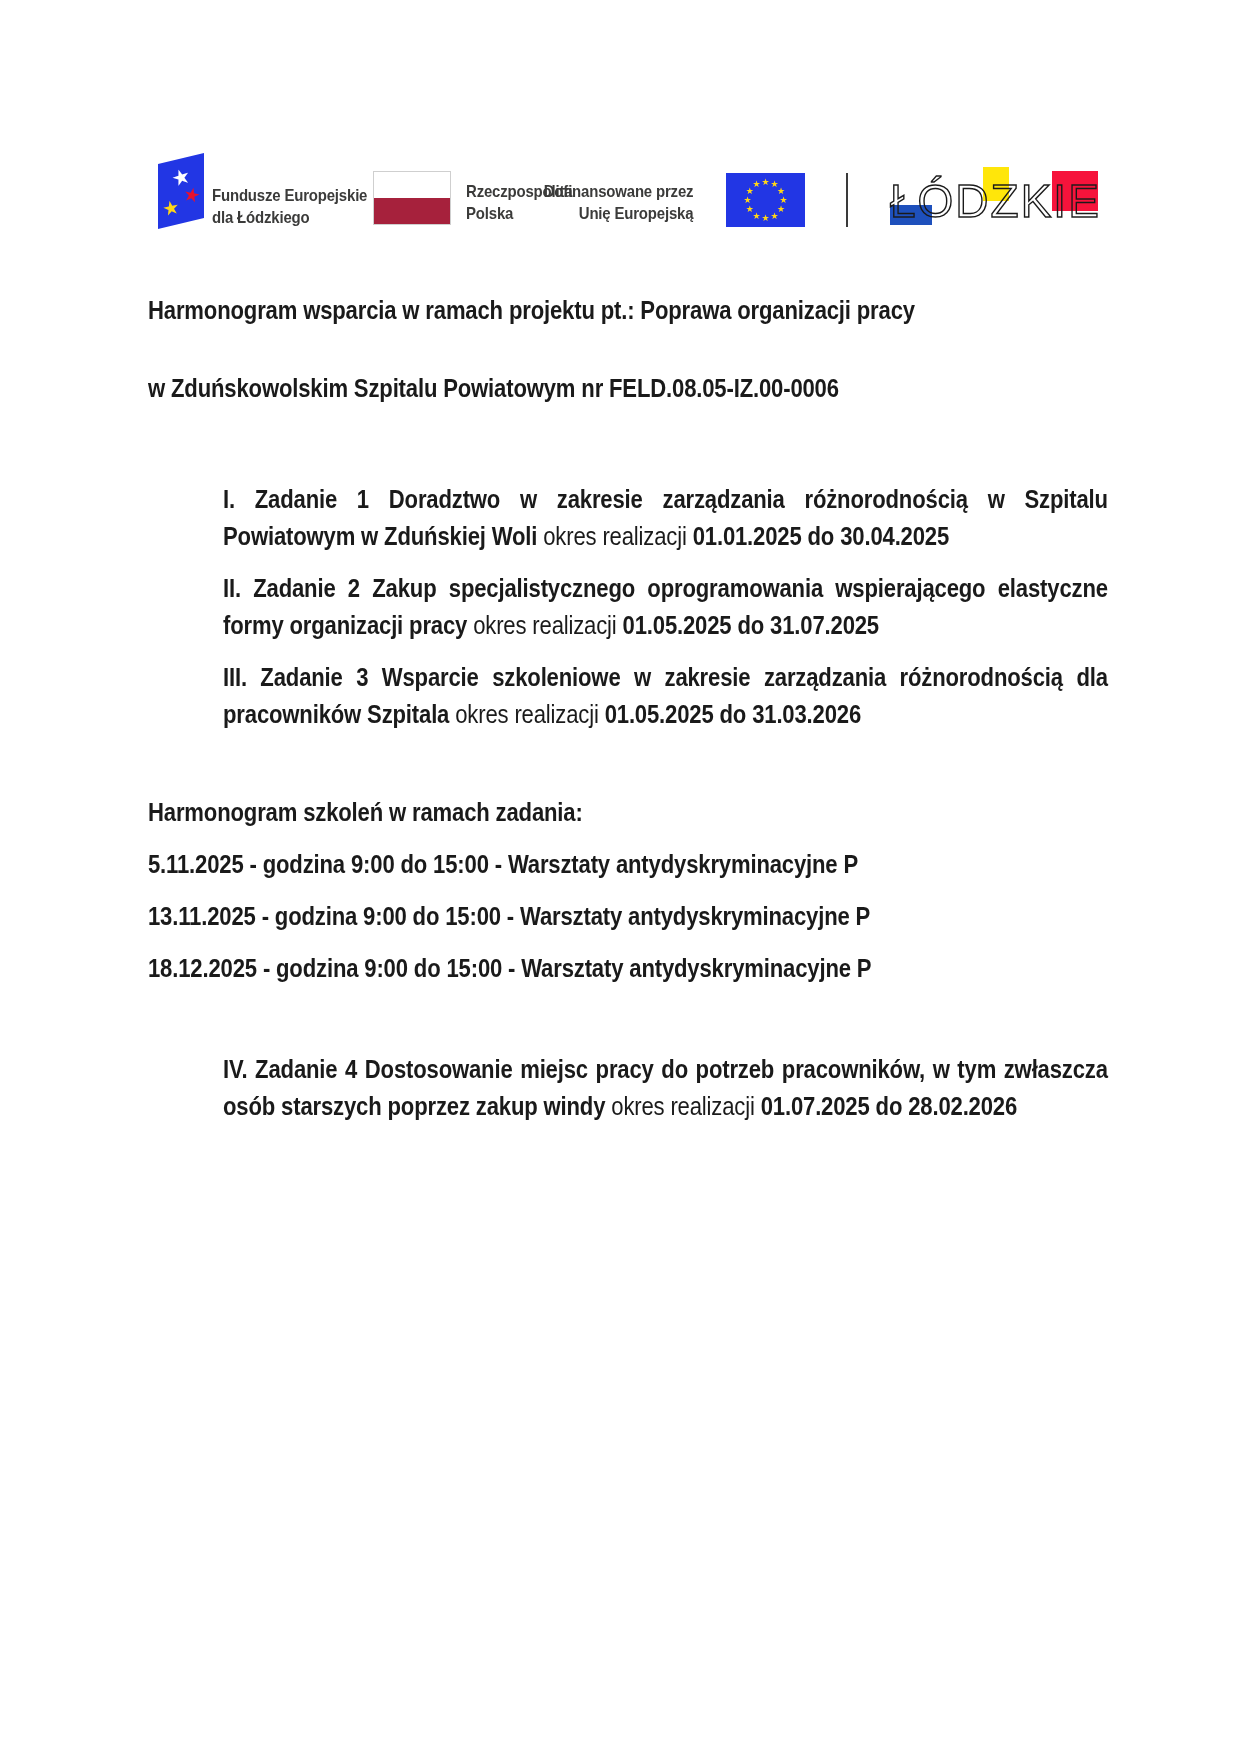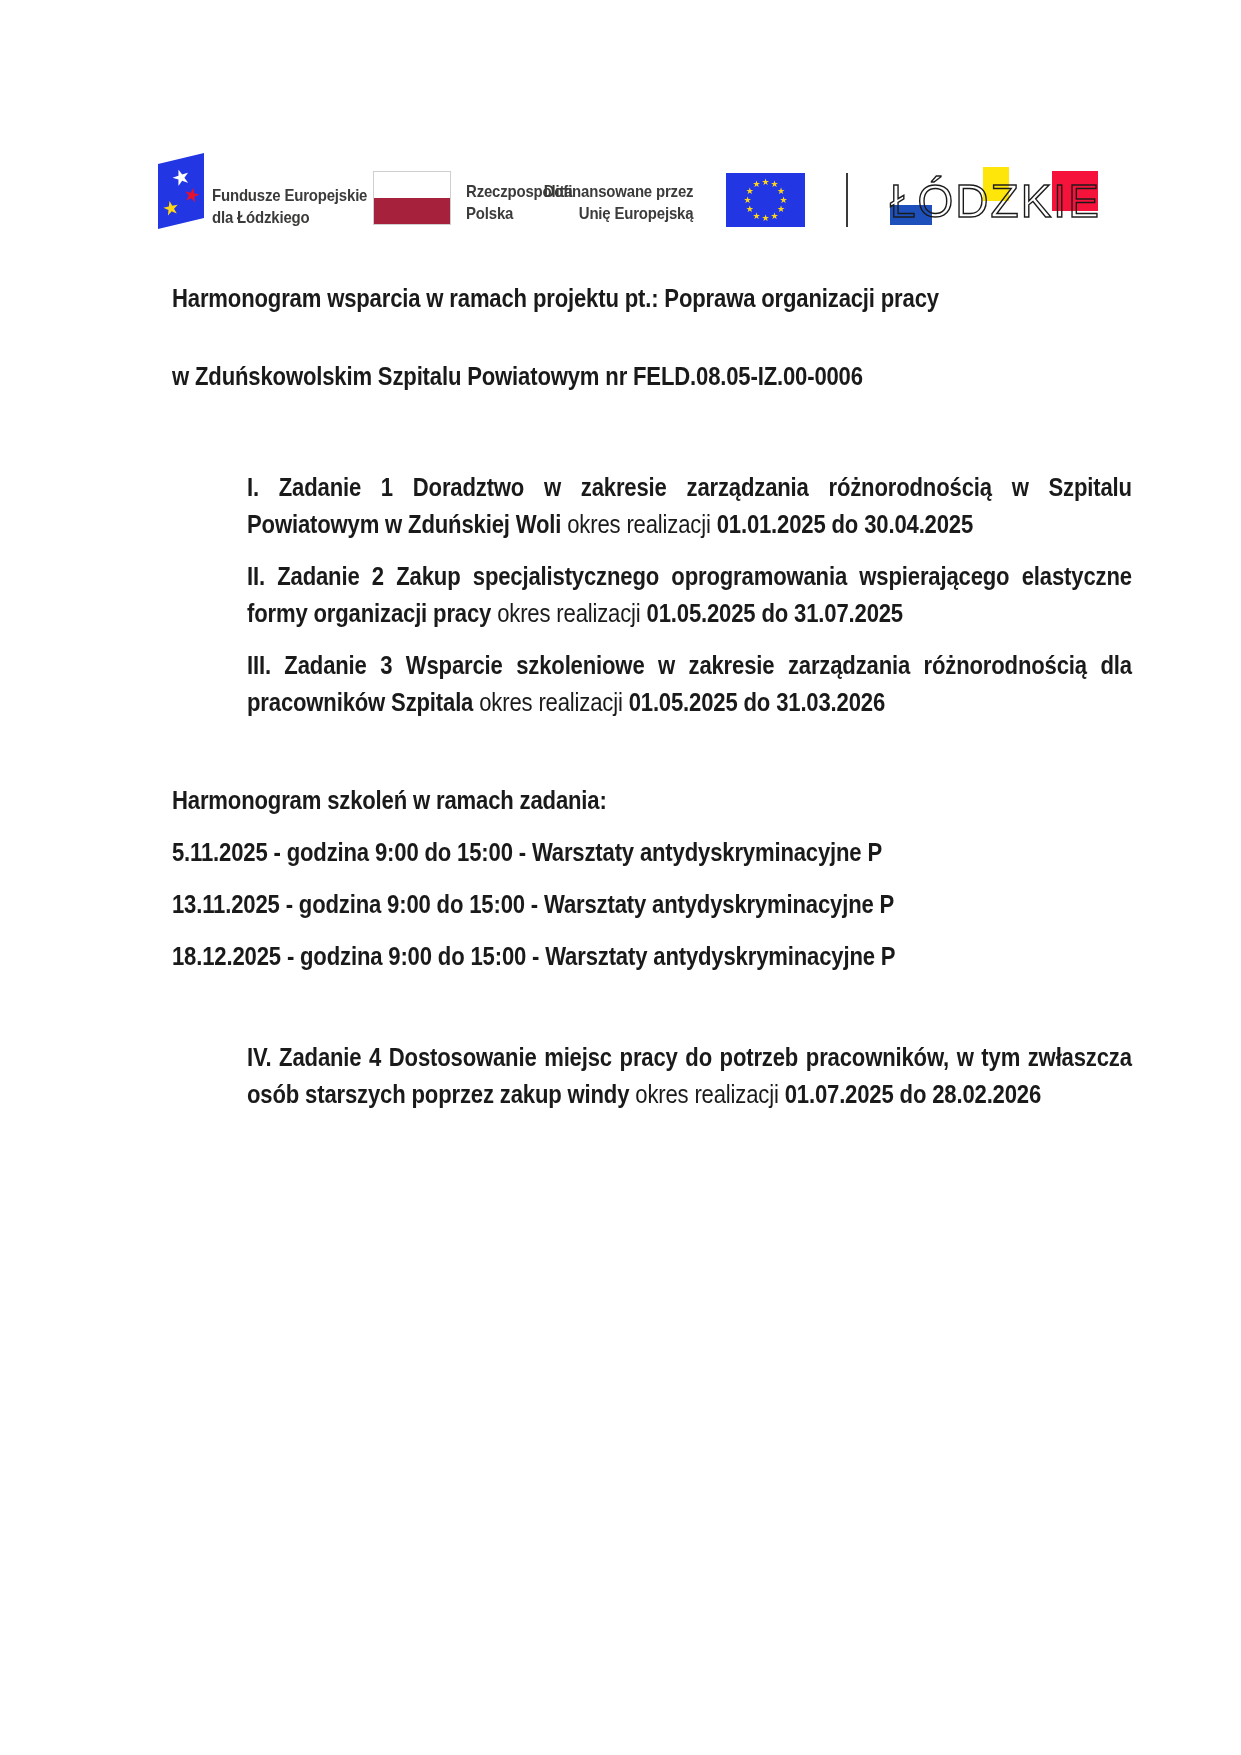--- a/index.html
+++ b/index.html
@@ -28,21 +28,21 @@
     border:1px solid #cfcfcf;box-sizing:border-box;background:#ffffff;
   }
   .pl-flag .red{position:absolute;left:0;bottom:0;width:100%;height:50%;background:#a6213c;}
   .pl-lbl{left:466px;top:36px;}
   .eu-lbl{left:520px;top:36px;width:197px;text-align:right;transform-origin:100% 0;}
   .eu-flag{position:absolute;left:726px;top:28px;}
   .logo-divider{position:absolute;left:846px;top:28px;width:2px;height:54px;background:#3a3a3a;}
   .region-logo{position:absolute;left:888px;top:2px;}
 
   
-  .content{position:absolute;left:148px;top:0;width:960px;margin-left:24px;}
+  .content{position:absolute;left:148px;top:12px;width:960px;}
   .content p{margin:0;}
   .doc-text{
     font-size:26px;line-height:37px;font-weight:bold;
     letter-spacing:-0.2px;
     transform:scaleX(0.85);transform-origin:0 0;
   }
   .w-full{width:1129px;}   
   .title-1{margin-top:280px !important;}
   .title-2{margin-top:41px !important;}
   .task{

